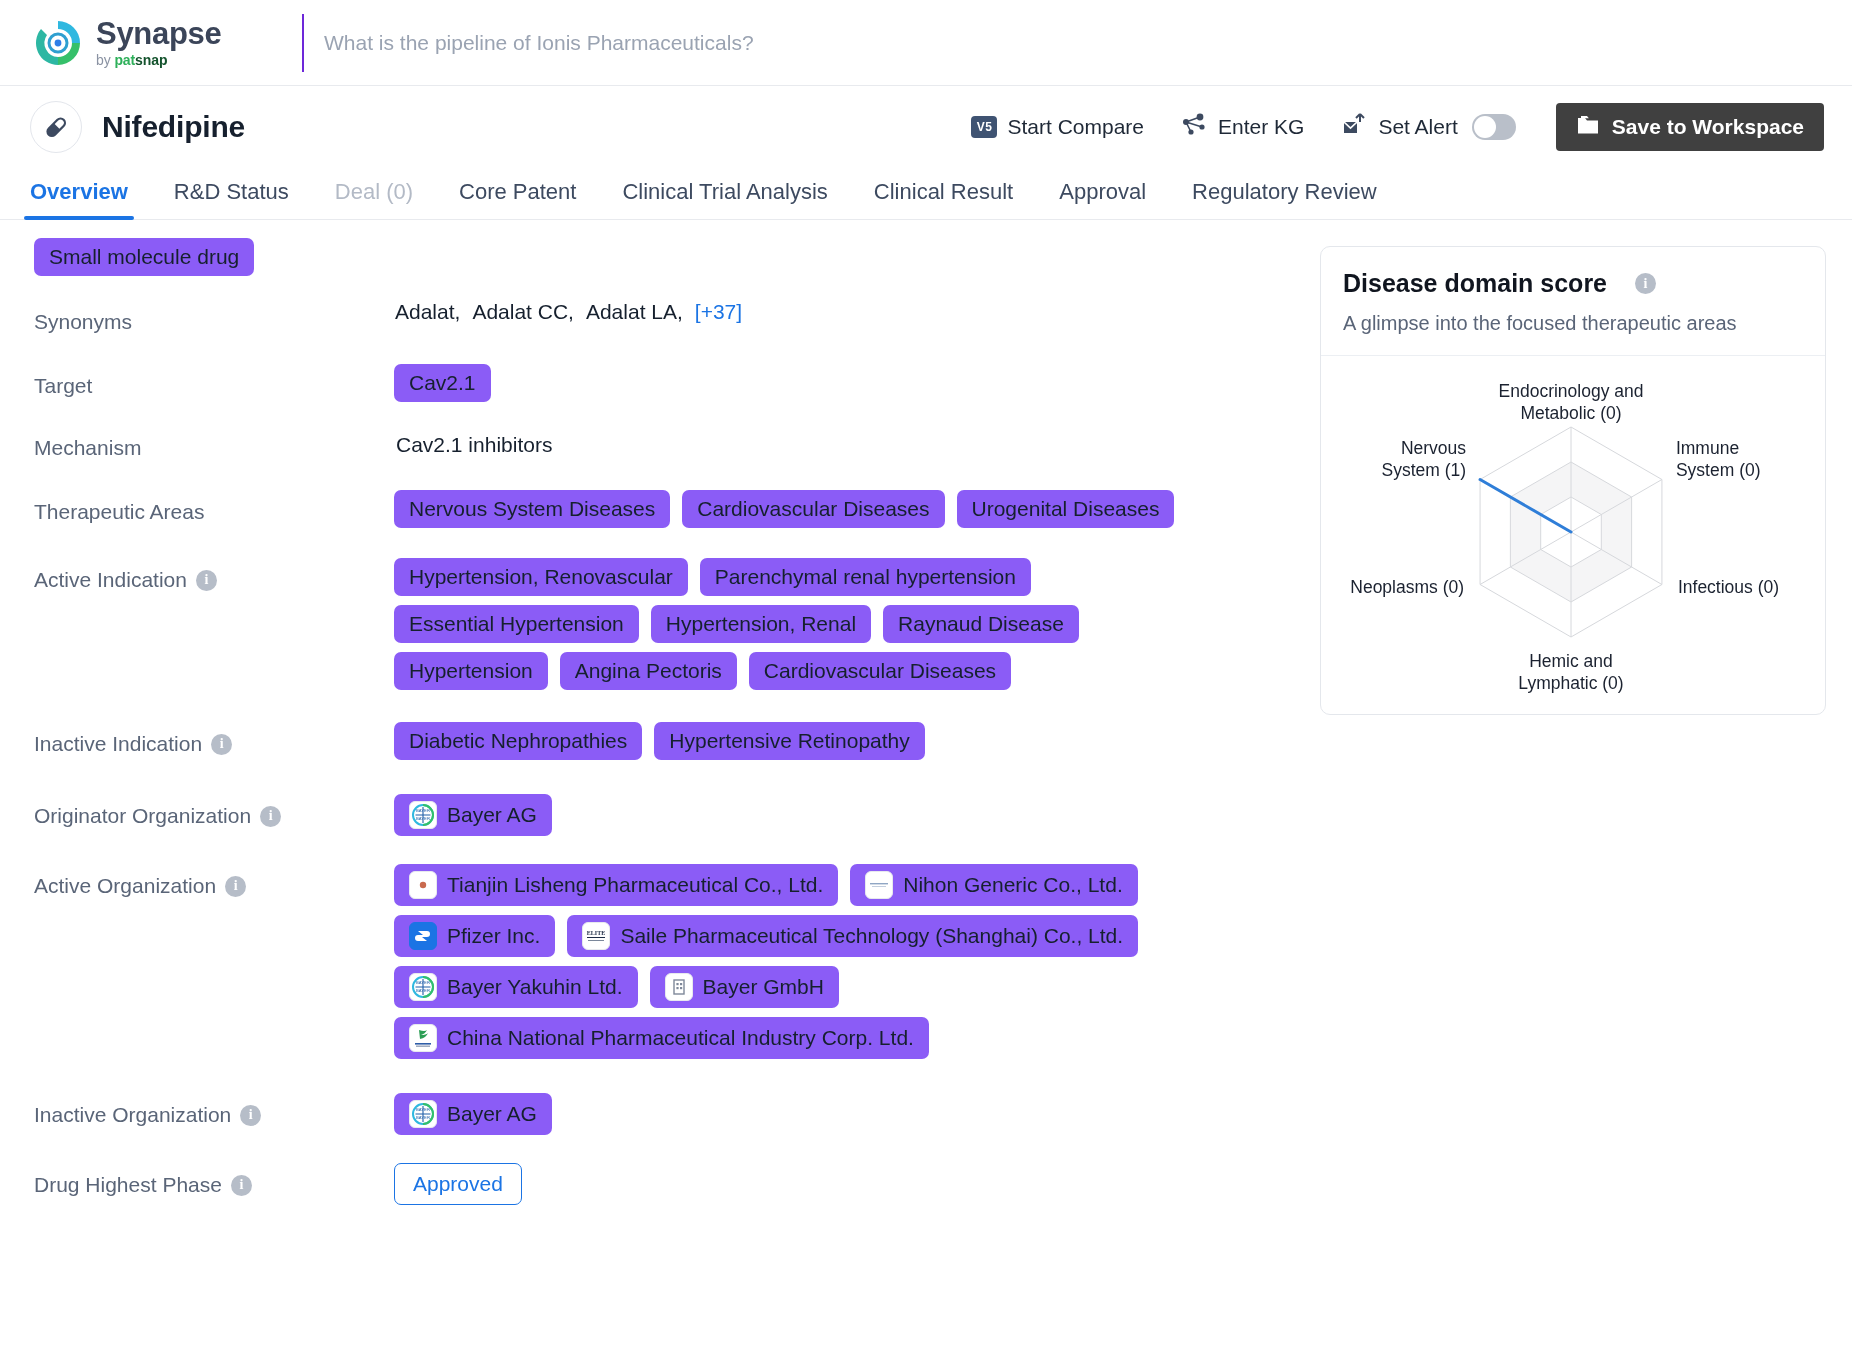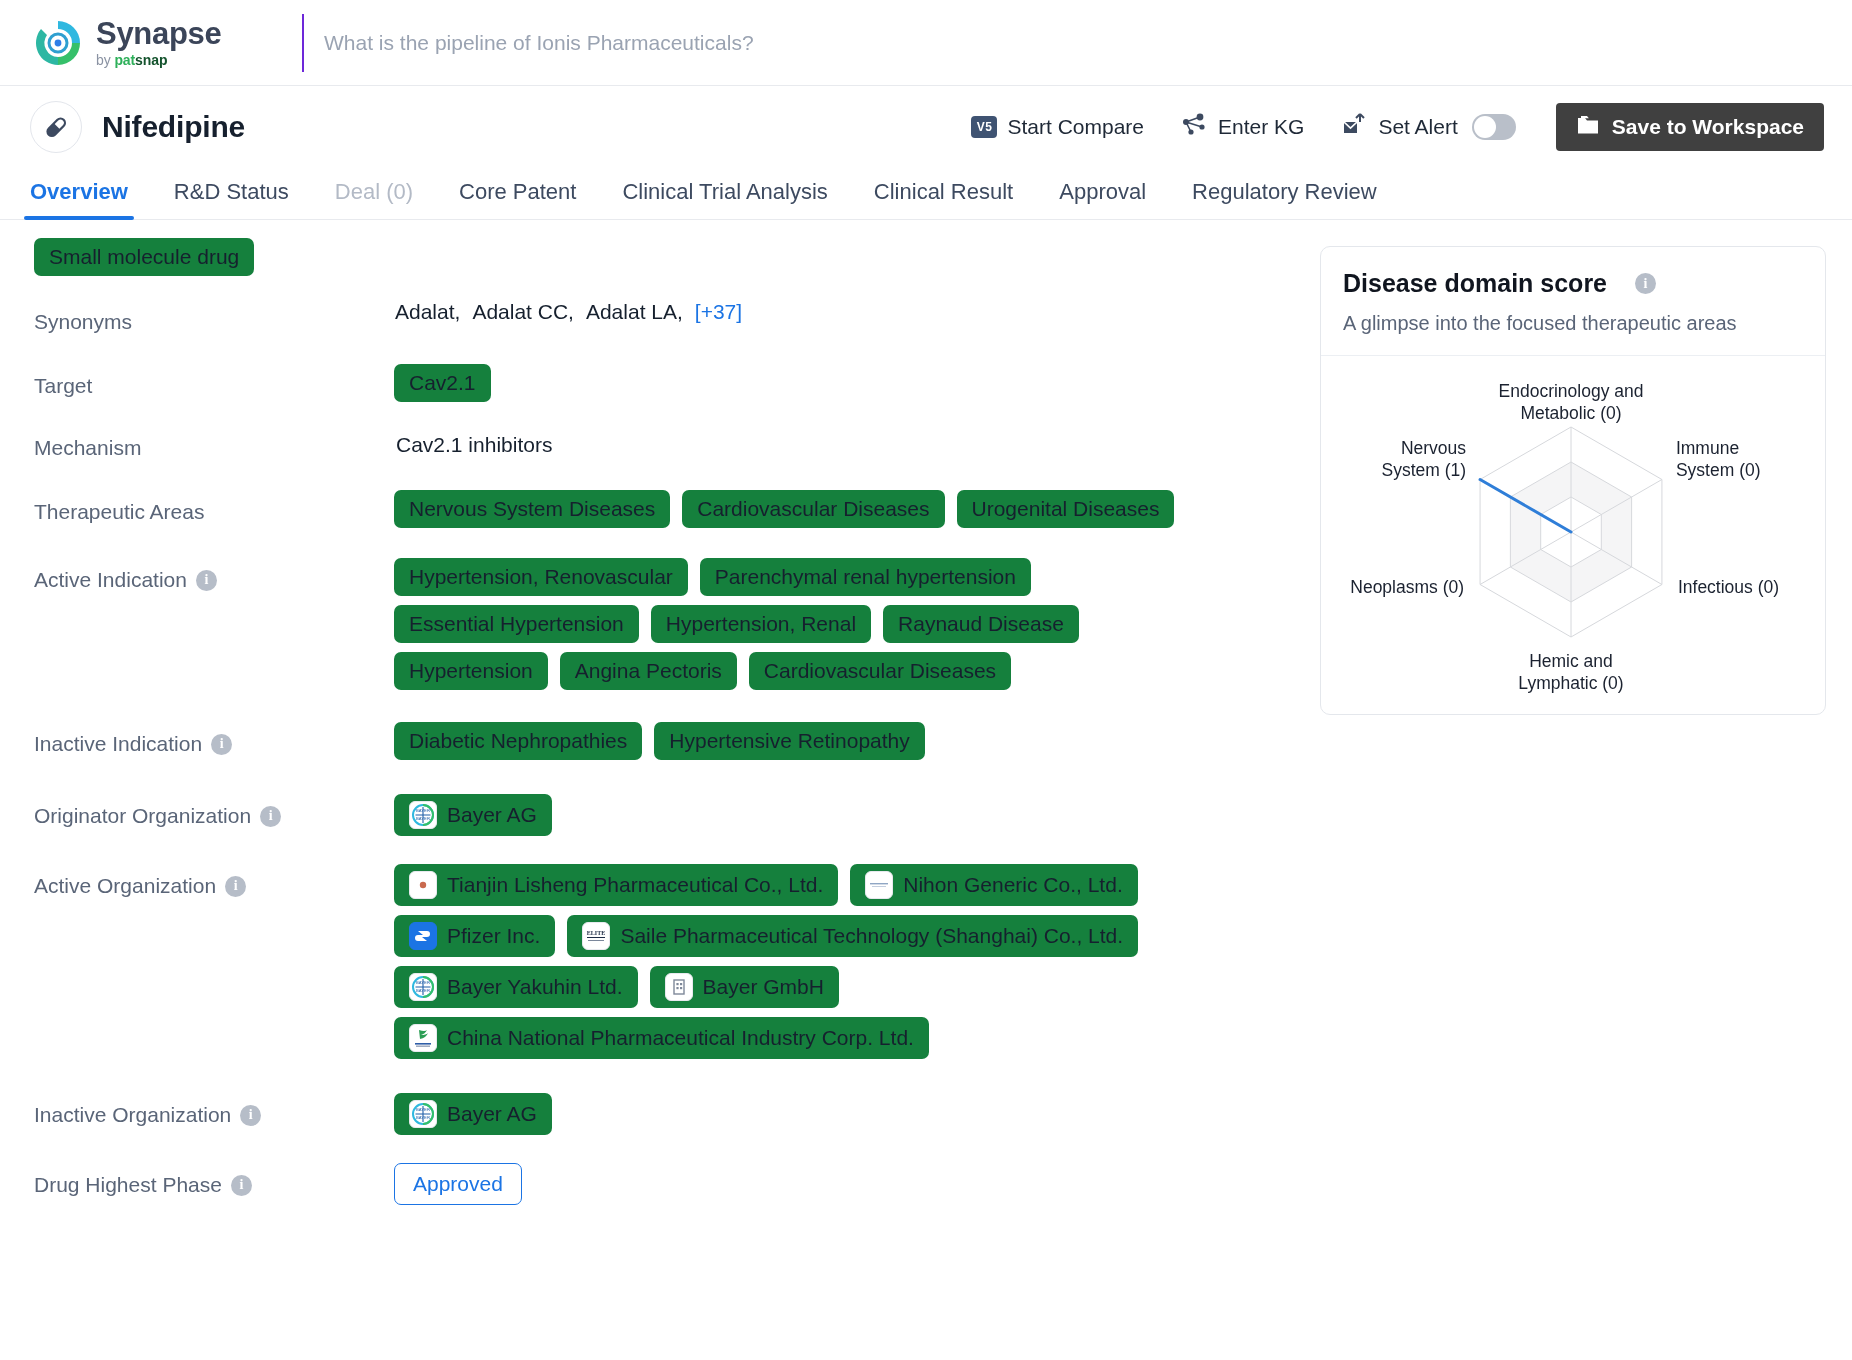--- a/index.html
+++ b/index.html
@@ -103,21 +103,21 @@
   }
   .rowval { flex:1; display:flex; flex-wrap:wrap; gap:9px 12px; align-items:center; }
 
   .info-i {
     width:21px;height:21px;border-radius:50%;background:#b6bdc8;color:#fff;
     font-size:14px; font-weight:700; display:inline-flex;align-items:center;justify-content:center;
     font-family:"Liberation Serif", serif; flex:none; cursor:pointer;
   }
 
   .chip {
-    background:#15803d; border-radius:7px; padding:7px 15px; font-size:21px; color:#16202e;
+    background:#8b5cf6; border-radius:7px; padding:7px 15px; font-size:21px; color:#16202e;
     display:inline-flex; align-items:center; gap:10px; white-space:nowrap; cursor:pointer;
   }
   .plaintext { font-size:21px; color:#16202e; padding:7px 2px; }
   .syn { font-size:21px; color:#16202e; }
   .synmore { color:#1b74e4; cursor:pointer; }
 
   .orglogo {
     width:28px;height:28px;border-radius:6px;background:#fff;border:1px solid #e7e9ee;
     display:inline-flex;align-items:center;justify-content:center;flex:none;overflow:hidden;
   }

